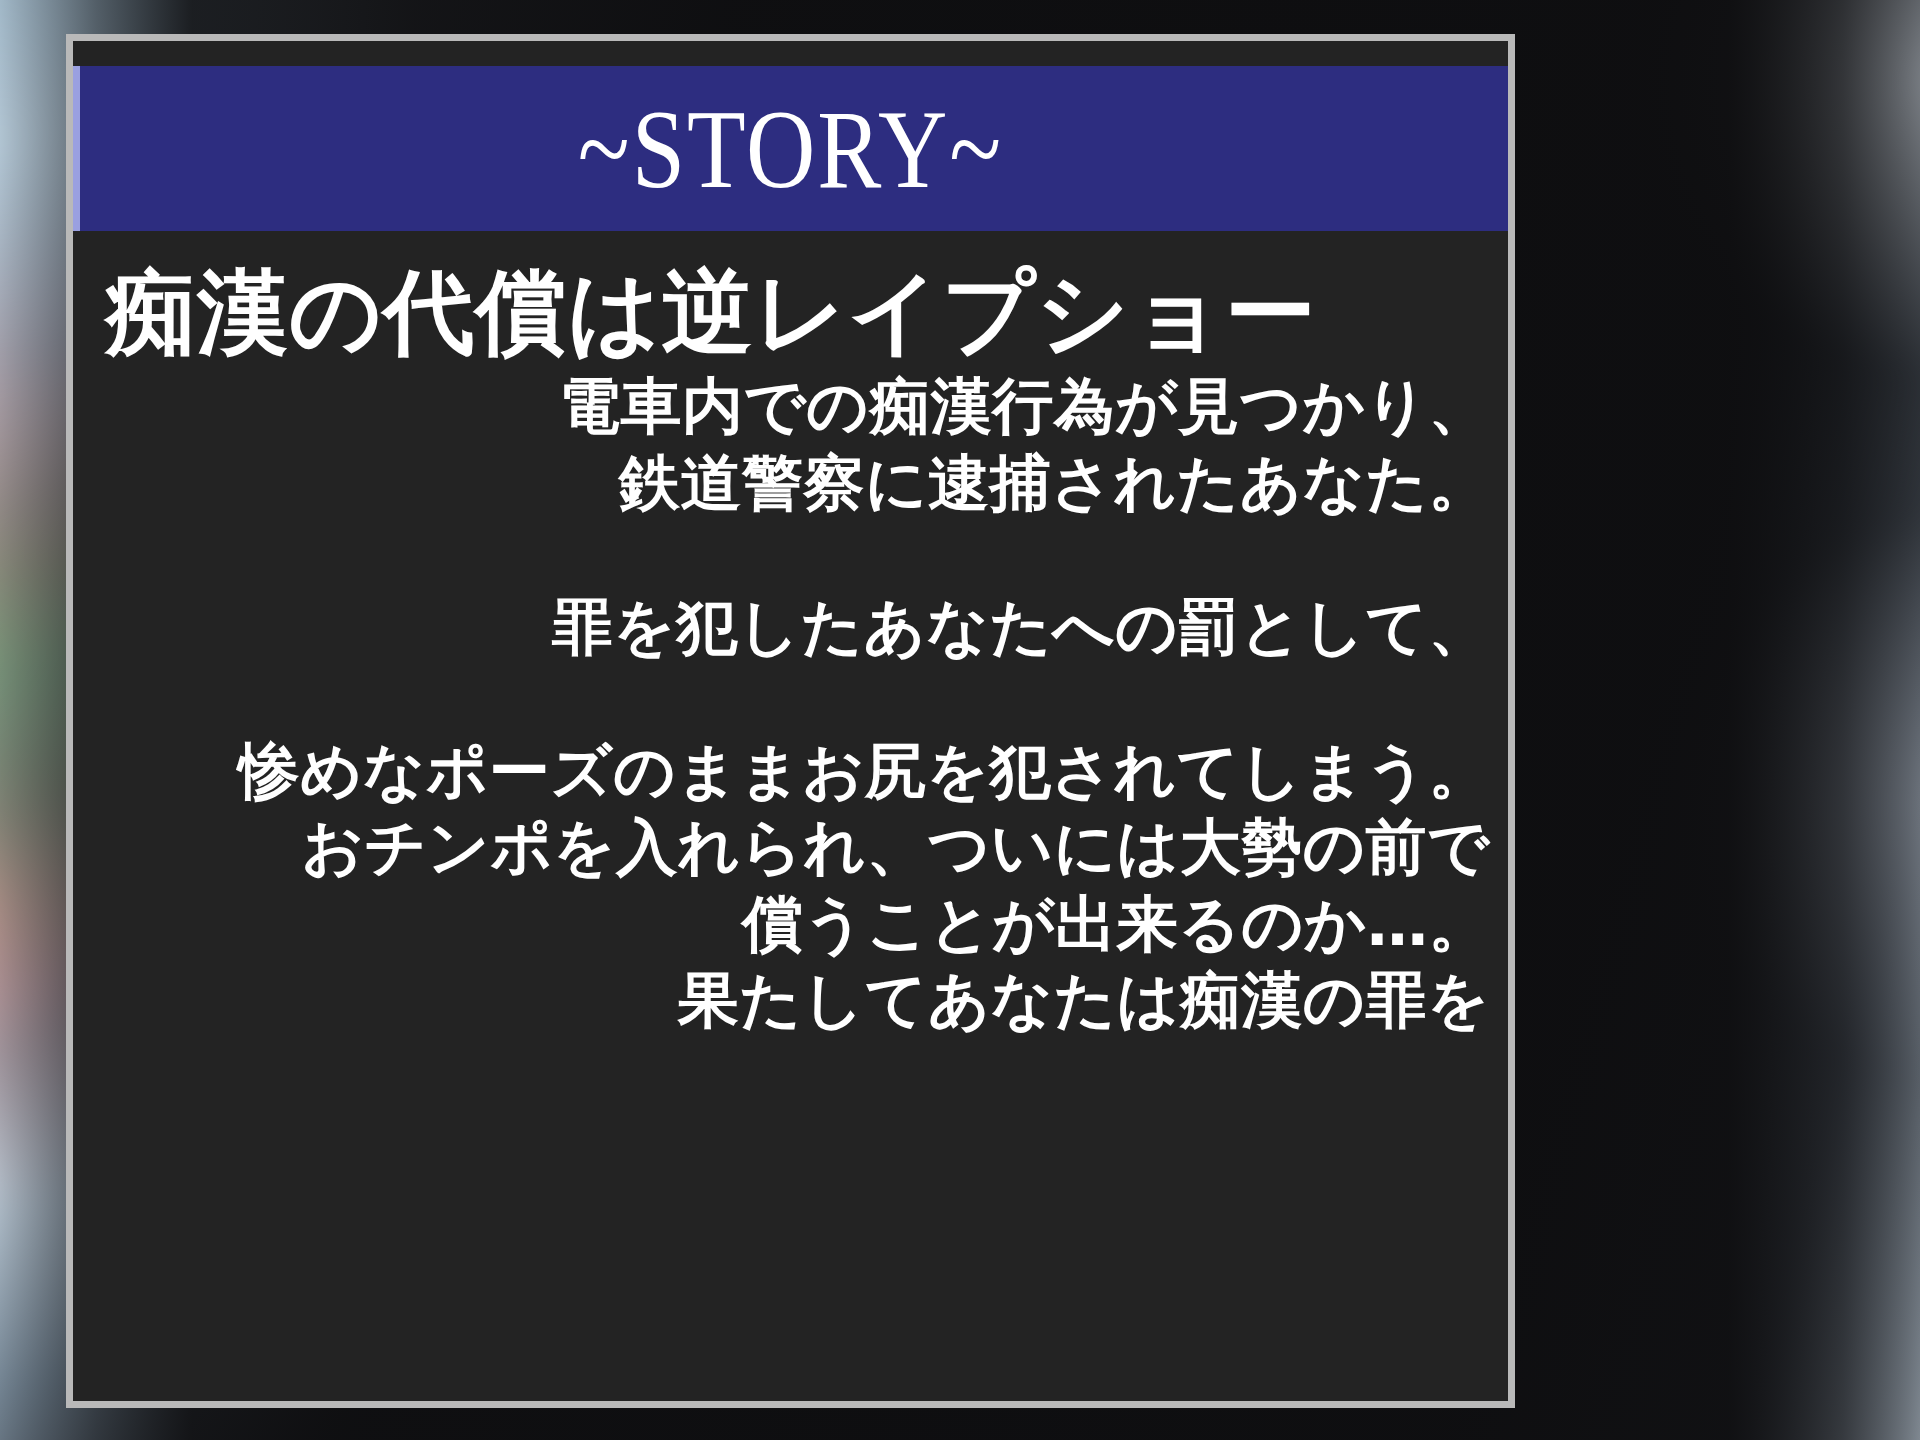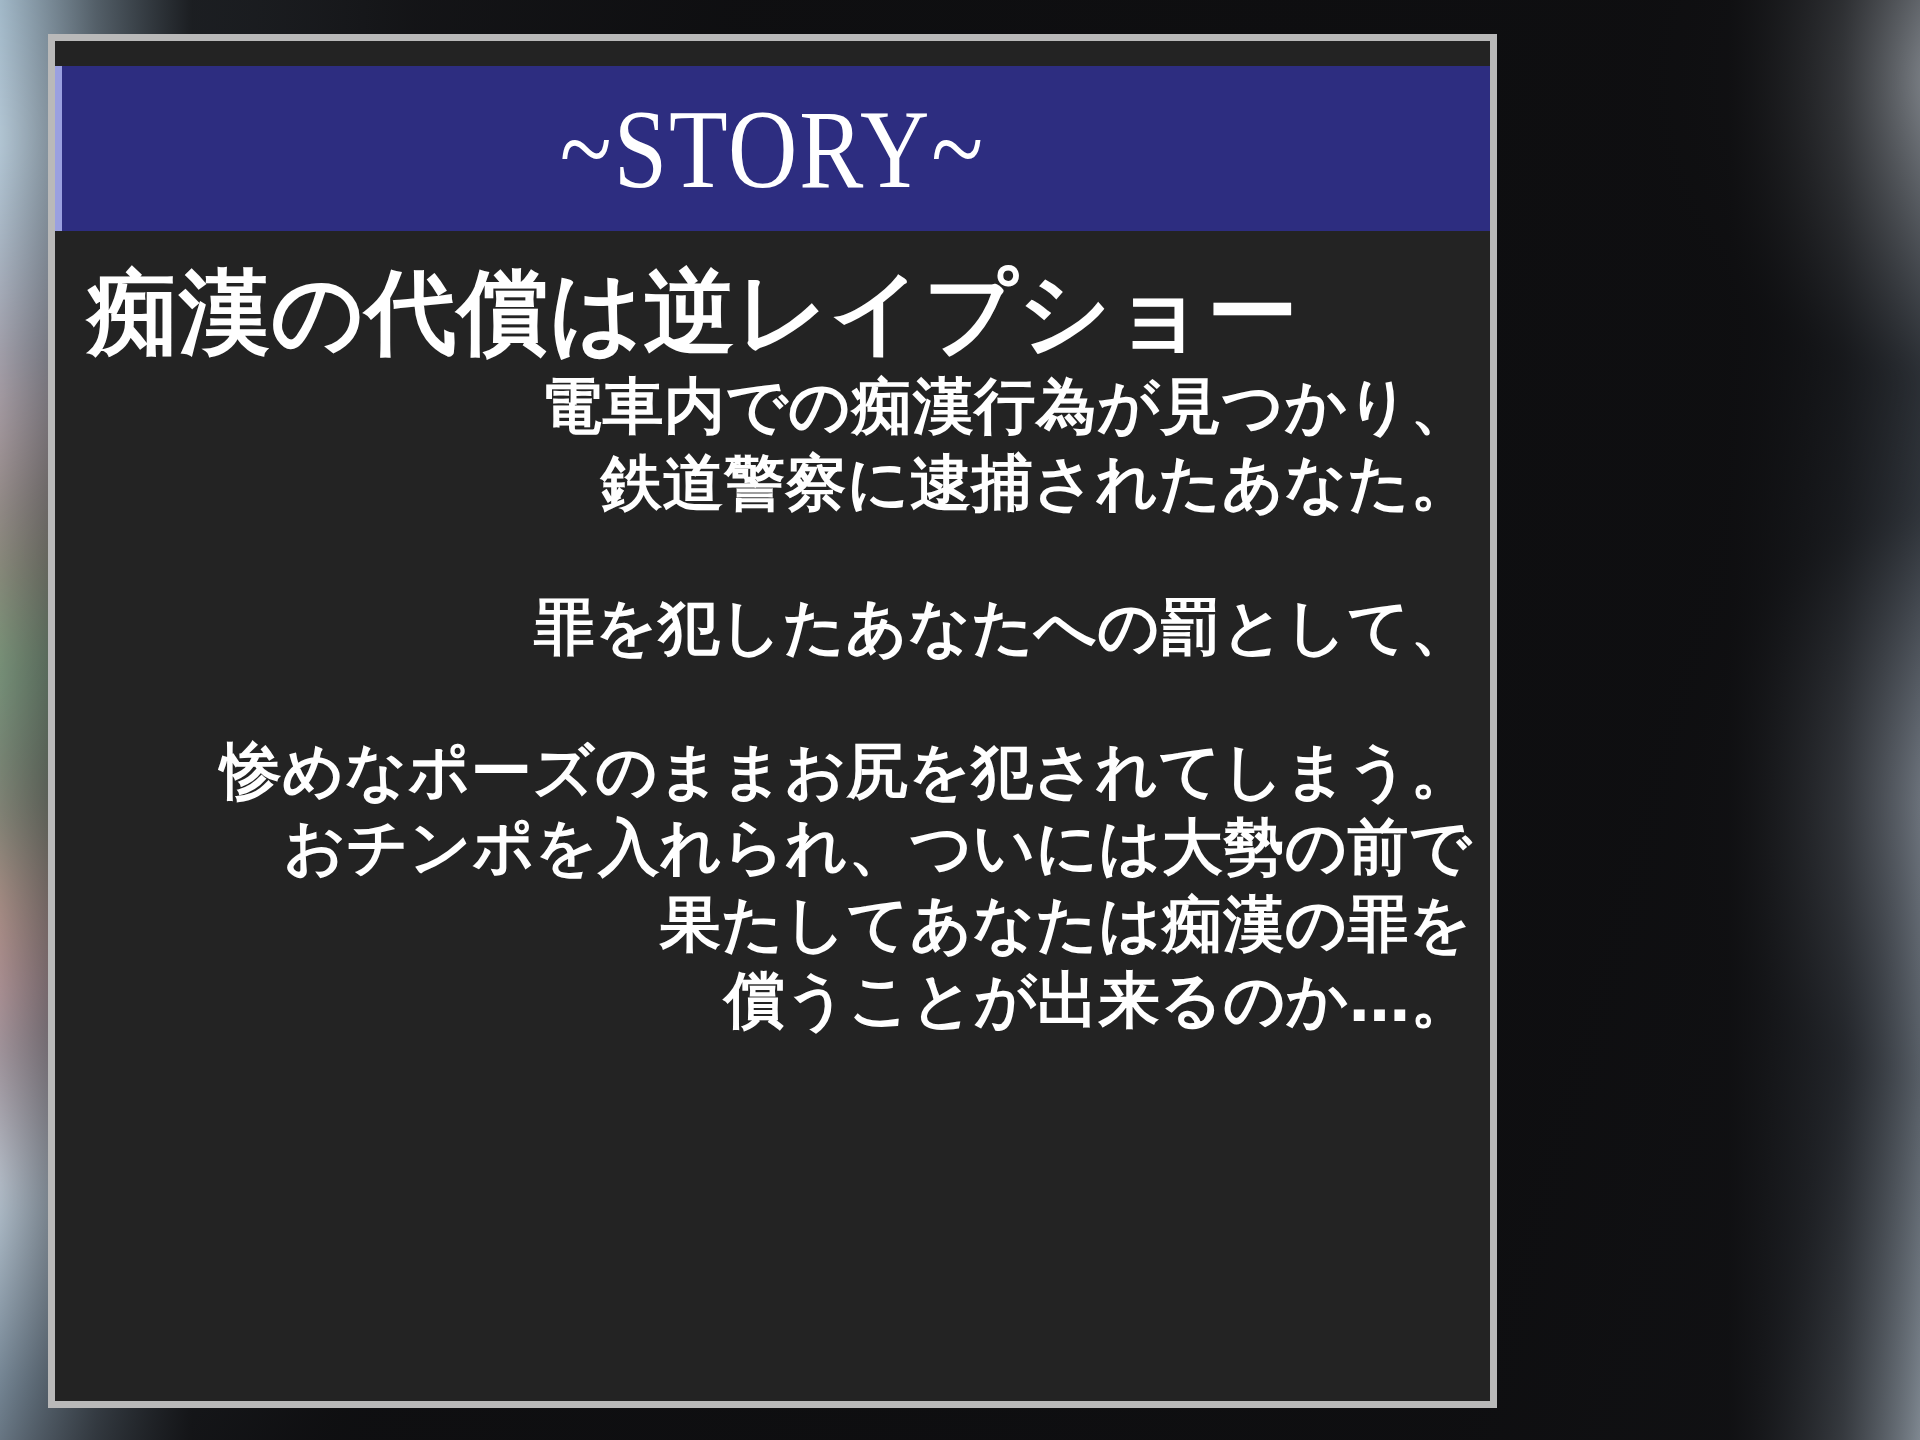--- a/index.html
+++ b/index.html
@@ -38,21 +38,21 @@
   }
   #backdrop-tint {
     position: absolute;
     inset: 0;
     background: linear-gradient(90deg, rgba(10,10,12,0.10) 0%, rgba(12,12,14,0.55) 5%, rgba(14,14,16,0.90) 10%, rgba(14,14,16,0.95) 90%, rgba(12,12,14,0.55) 96%, rgba(10,10,12,0.12) 100%);
   }
 
   
   #card {
     position: absolute;
-    left: 48px;
+    left: 66px;
     top: 34px;
     width: 1449px;
     height: 1374px;
     background: #232323;
     border: 7px solid #b9b9b9;
     box-sizing: border-box;
   }
   #card-inner {
     position: absolute;
     inset: 0;
@@ -158,21 +158,21 @@
           <div class="line">鉄道警察に逮捕されたあなた。</div>
         </div>
 
         <div class="para">
           <div class="line">罪を犯したあなたへの罰として、</div>
         </div>
 
         <div class="para">
           <div class="line">惨めなポーズのままお尻を犯されてしまう。</div>
           <div class="line">おチンポを入れられ、ついには大勢の前で</div>
+          <div class="line">償うことが出来るのか…。</div>
           <div class="line">果たしてあなたは痴漢の罪を</div>
-          <div class="line">償うことが出来るのか…。</div>
         </div>
 
       </div>
     </div>
   </div>
 
 </div>
 
 </body></html>

